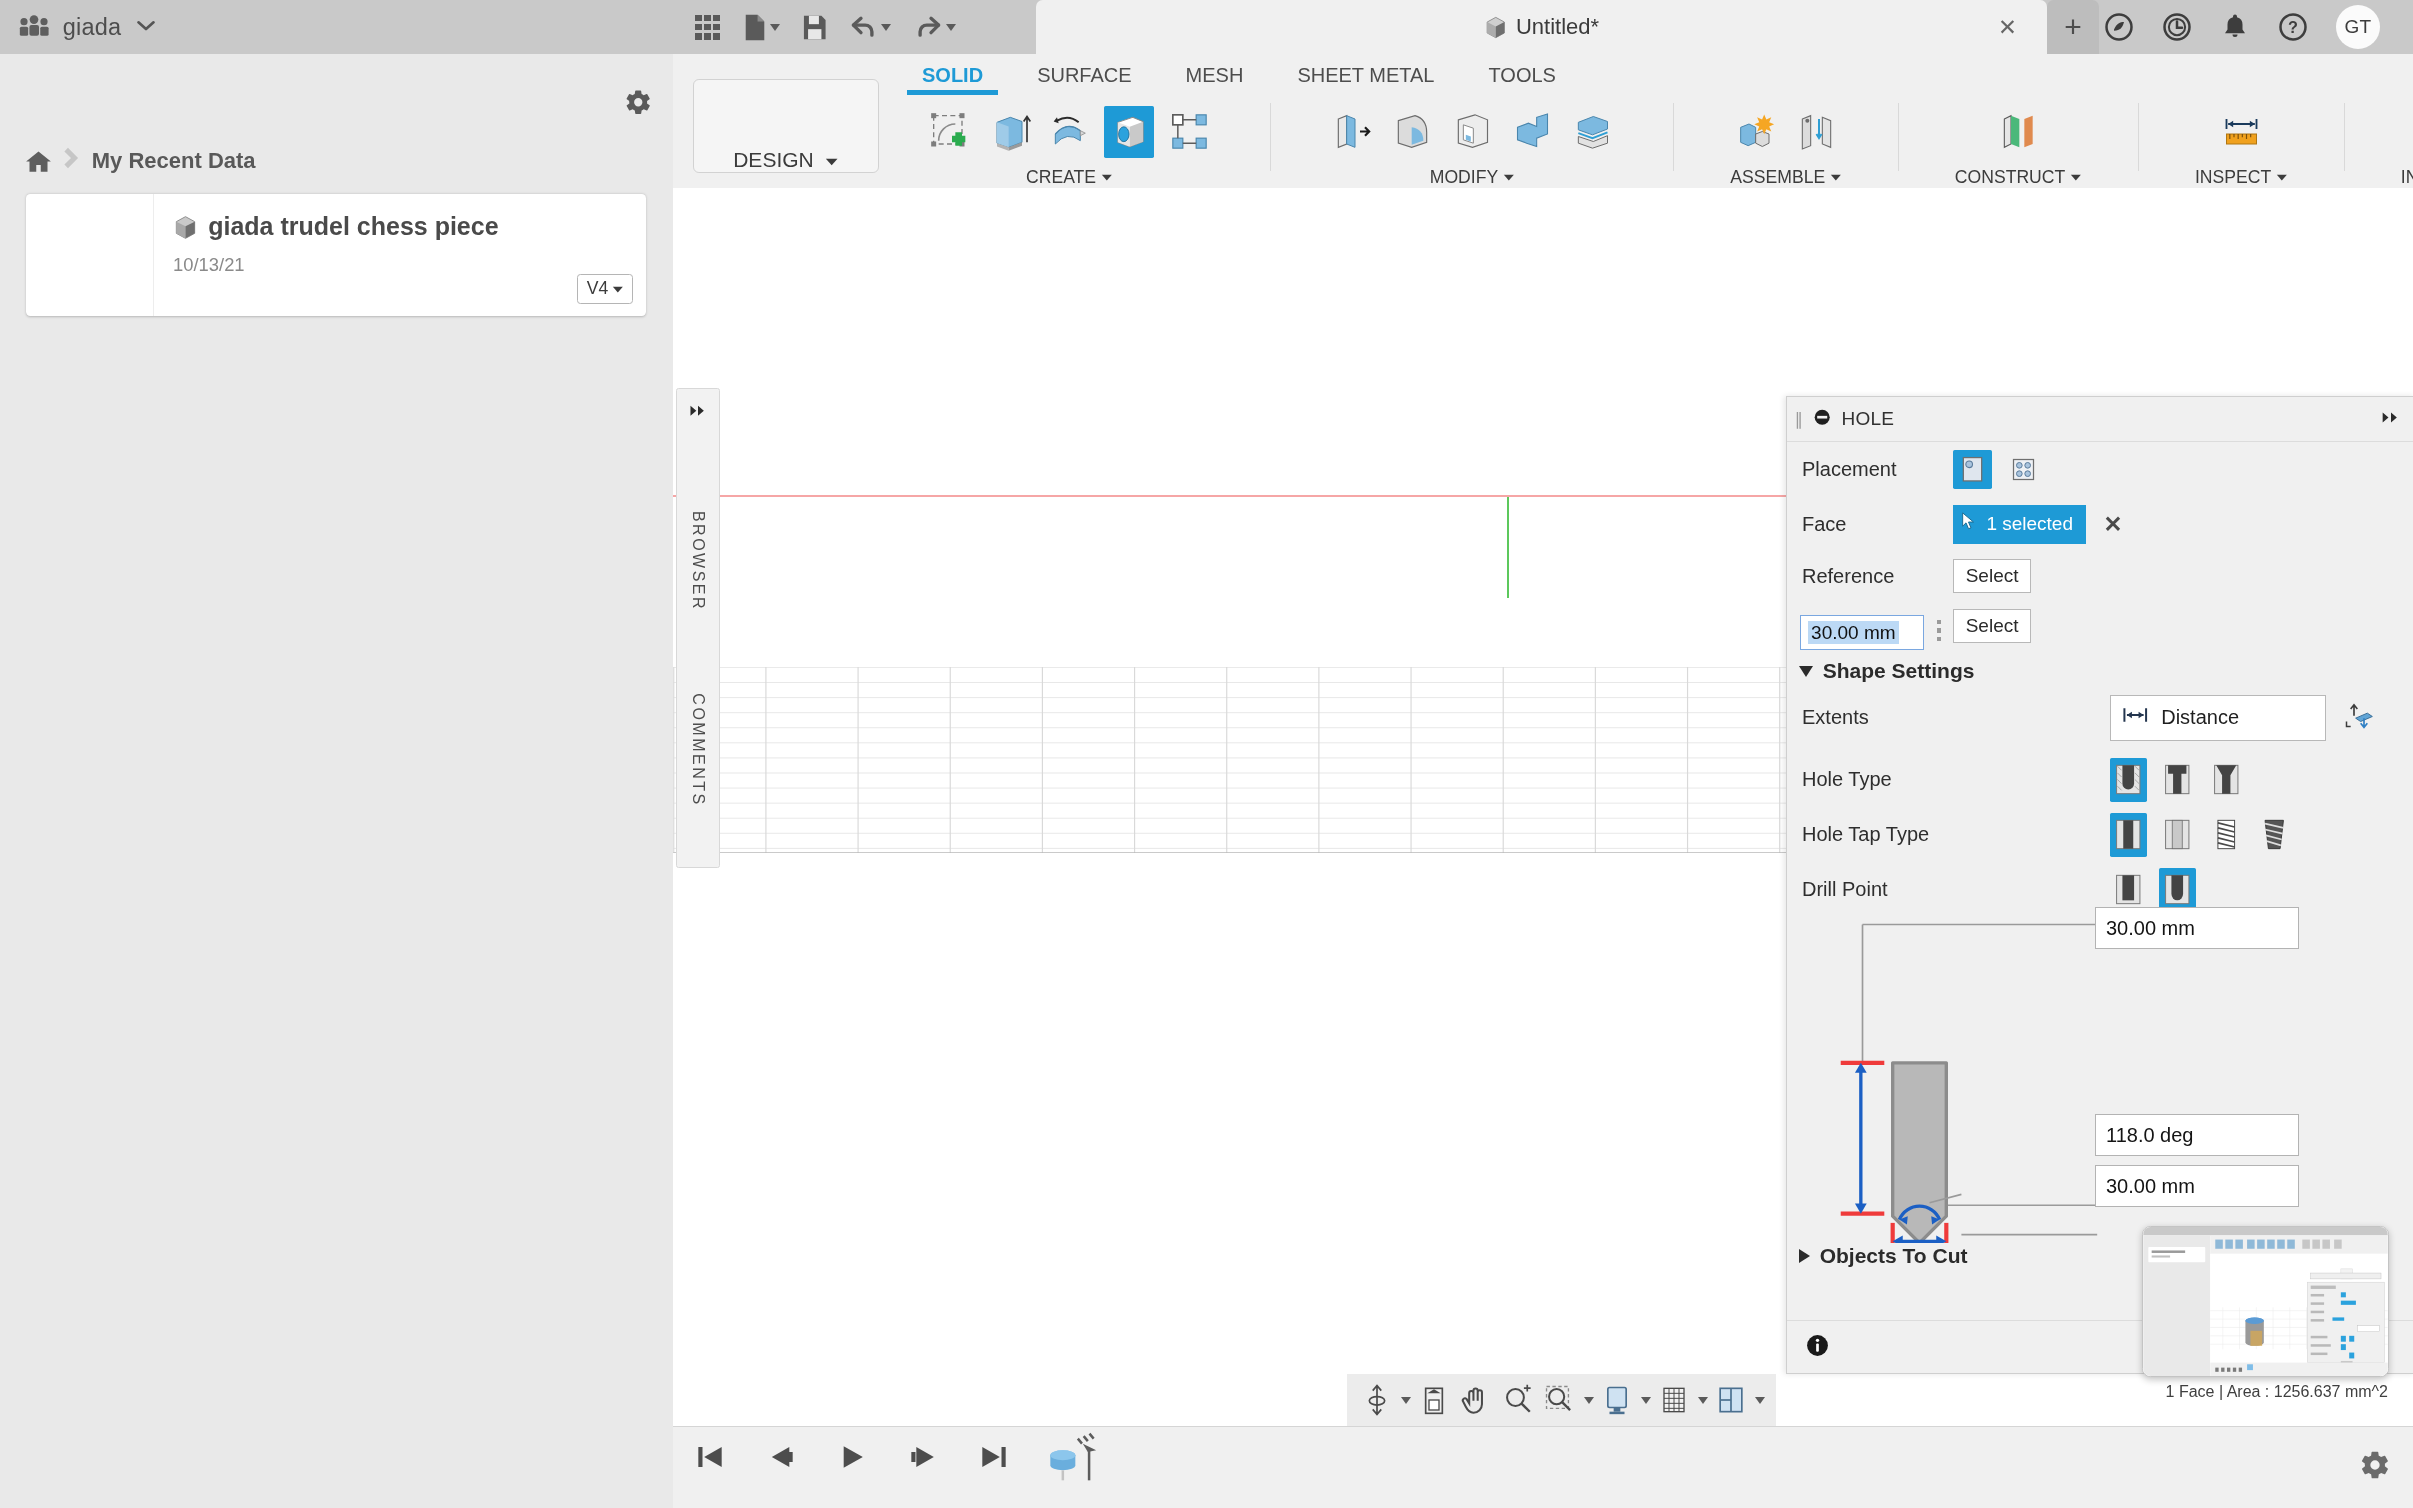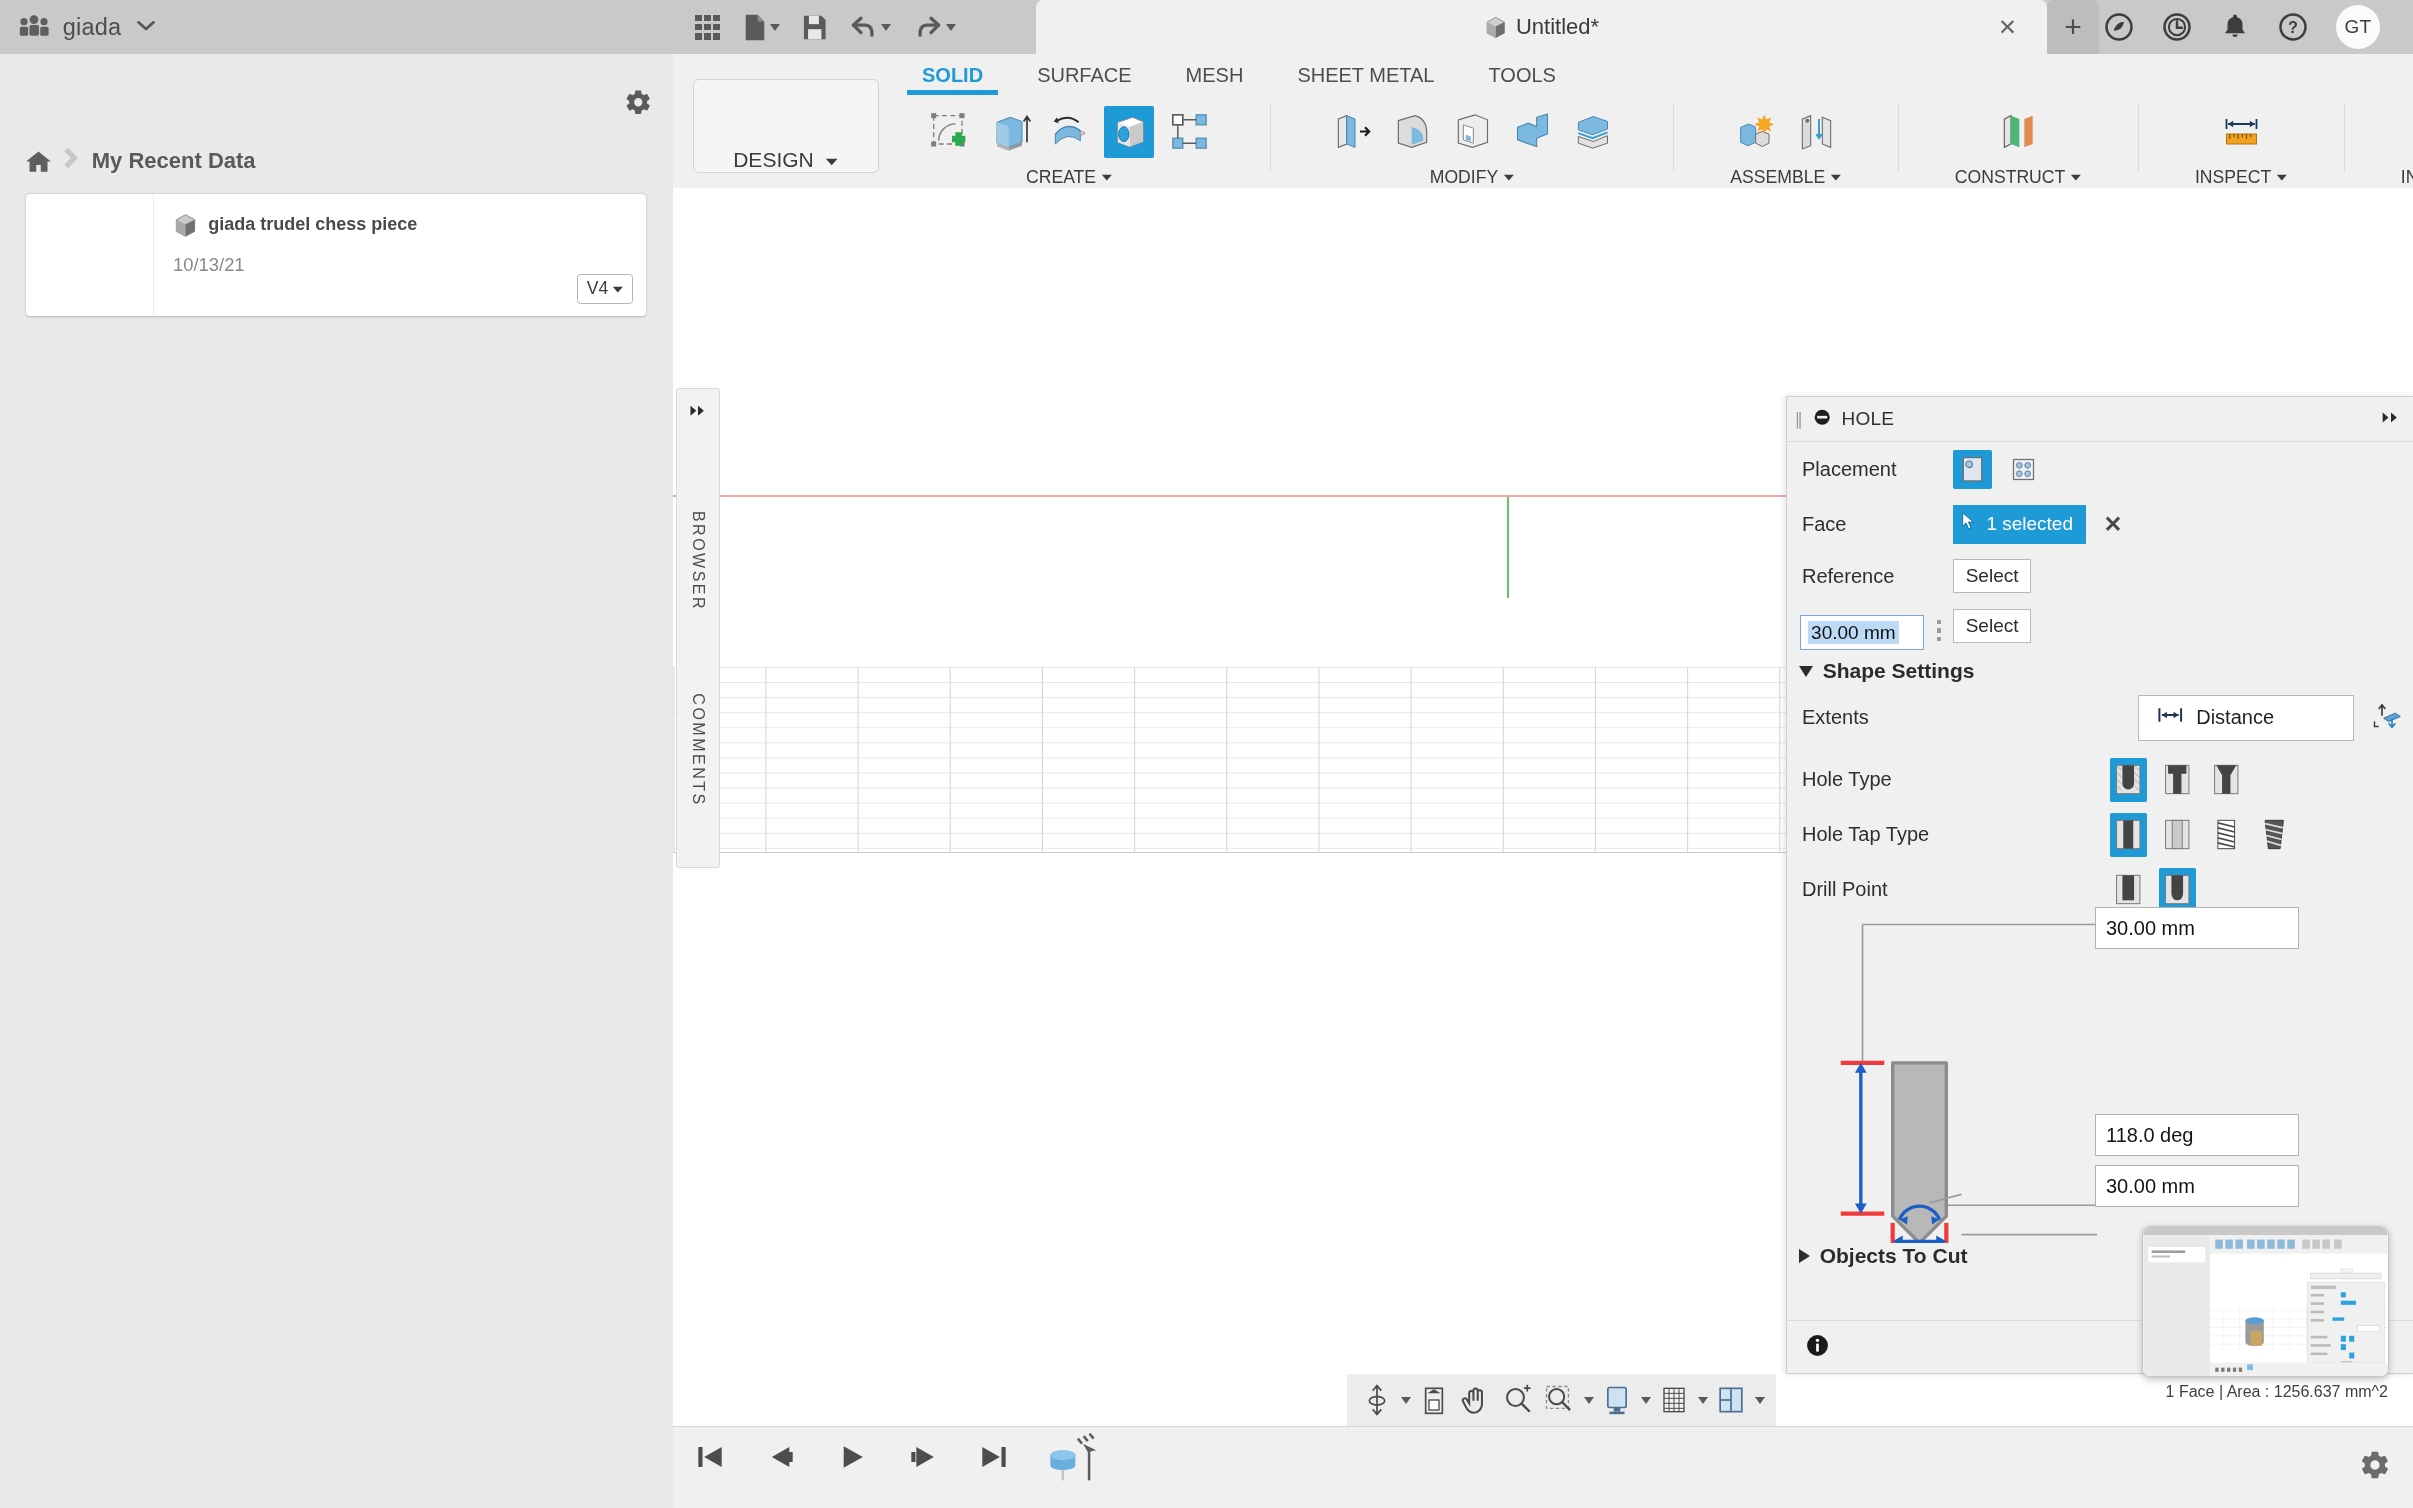--- a/index.html
+++ b/index.html
@@ -20,21 +20,21 @@
   .gear-top{position:absolute;right:21px;top:88px;width:28.5px;height:28.5px;}
   .breadcrumb{position:absolute;left:25px;top:147px;display:flex;align-items:center;gap:11.7px;}
   .home-ico{width:25px;height:23.5px;position:relative;}
   .bc-sep{color:#bdbdbd;font-size:22px;font-weight:bold;}
   .bc-text{font-size:22px;color:#595959;font-weight:bold;}
 
   .data-card{position:absolute;left:26px;top:194px;width:620px;height:122px;background:#fff;border-radius:4.2px;box-shadow:0 0.8px 2.5px rgba(0,0,0,.22);}
   .dc-divider{position:absolute;left:127px;top:0;width:0.8px;height:122px;background:#ededed;}
   .dc-title-row{position:absolute;left:147px;top:18.4px;display:flex;align-items:center;gap:11.7px;}
   .cube-ico{width:23.5px;height:25px;position:relative;}
-  .dc-title{font-size:18px;font-weight:bold;color:#4a4a4a;}
+  .dc-title{font-size:25px;font-weight:bold;color:#4a4a4a;}
   .dc-date{position:absolute;left:147px;top:60px;font-size:18.4px;color:#8a8a8a;text-align:center;}
   .version-pill{position:absolute;right:13.4px;bottom:11.7px;border:0.8px solid #b5b5b5;border-radius:3.4px;background:#fff;
     font-size:17.6px;color:#3b3b3b;padding:3.4px 7.5px 4.2px 8.4px;display:flex;align-items:center;gap:4.2px;}
 
   
   .qa-bar{position:absolute;left:673px;top:0;width:363px;height:54px;background:#c9c9c9;display:flex;align-items:center;gap:23.5px;padding-left:22px;box-sizing:border-box;}
   .qa-ico{position:relative;display:inline-flex;align-items:center;gap:4.2px;color:#5a5a5a;}
   .grid9{width:25px;height:25px;display:grid;grid-template-columns:repeat(3,6.7px);grid-template-rows:repeat(3,6.7px);gap:2.5px;}
   .grid9 i{background:#5a5a5a;display:block;}
   .tri{width:0;height:0;border-left:5.9px solid transparent;border-right:5.9px solid transparent;border-top:7.5px solid #5a5a5a;}
@@ -94,21 +94,21 @@
 
   .float-input{position:absolute;left:1800px;top:615px;width:124px;height:35px;background:#fff;border:1.7px solid #7aa7e0;display:flex;align-items:center;padding-left:6.7px;box-sizing:border-box;z-index:40;}
   .float-input span{background:#bcd9f5;font-size:19px;color:#111;padding:0.8px 3.4px;}
   .fi-handle{position:absolute;left:1937px;top:620px;z-index:40;display:flex;flex-direction:column;gap:4.2px;}
   .fi-handle i{width:4.2px;height:4.2px;background:#9a9a9a;display:block;}
 
   .section-head{display:flex;align-items:center;gap:10px;padding-left:11.7px;font-size:21px;font-weight:bold;color:#2b2b2b;}
   .tri-r{width:0;height:0;border-top:7.5px solid transparent;border-bottom:7.5px solid transparent;border-left:11px solid #2b2b2b;}
   .tri-d{width:0;height:0;border-left:7.5px solid transparent;border-right:7.5px solid transparent;border-top:11px solid #2b2b2b;}
 
-  .ext-box{width:216px;height:46px;background:#fff;border:0.8px solid #b8b8b8;display:flex;align-items:center;gap:11.7px;padding-left:17px;box-sizing:border-box;font-size:20px;color:#1f1f1f;margin-left:28px;}
+  .ext-box{width:216px;height:46px;background:#fff;border:0.8px solid #b8b8b8;display:flex;align-items:center;gap:11.7px;padding-left:10px;box-sizing:border-box;font-size:20px;color:#1f1f1f;}
 
   .dim-box{position:absolute;background:#fff;border:0.8px solid #b3b3b3;font-size:20px;color:#141414;display:flex;align-items:center;padding-left:10px;box-sizing:border-box;height:42px;width:204px;}
 
   .dlg-foot{position:absolute;left:0;bottom:0;width:626px;height:52px;border-top:0.8px solid #dcdcdc;display:flex;align-items:center;padding-left:18.4px;}
 
   
   .nav-bar{position:absolute;left:1347px;top:1374px;height:52px;background:#ececec;display:flex;align-items:center;gap:5px;padding:0 11.7px;}
   .nav-ico{width:37px;height:37px;display:flex;align-items:center;justify-content:center;color:#4a4a4a;}
   .status-text{position:absolute;right:25px;top:1383px;font-size:16px;color:#404040;}
   .bottom-strip{position:absolute;left:673px;top:1426px;width:1741px;height:82px;background:#f0f0f0;border-top:0.8px solid #d5d5d5;}

